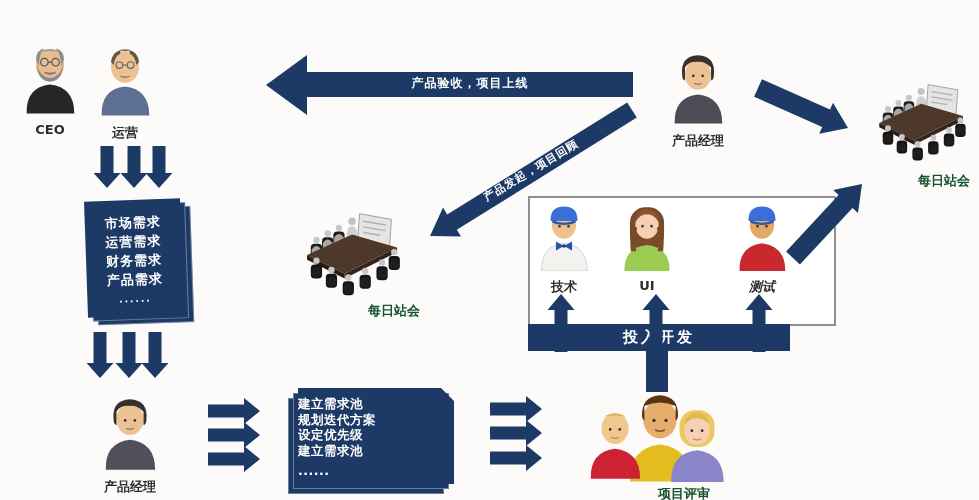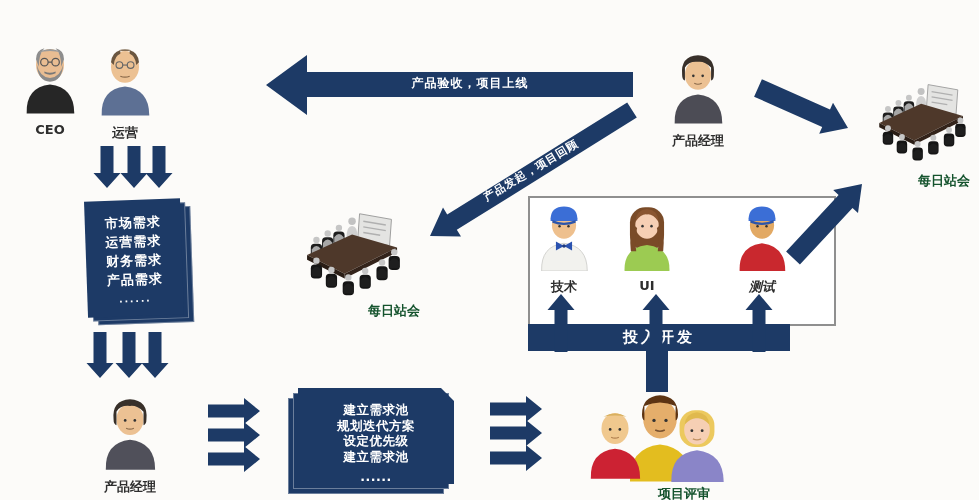--- a/index.html
+++ b/index.html
@@ -18,21 +18,21 @@
   .doc-layer.l2 { transform:translate(10px,8px); }
   .doc-layer.l1 { transform:translate(5px,4px); }
   .doc-front { position:absolute; inset:0; background:var(--navy); color:#fff; text-align:center; padding-top:13px; }
   .doc-front .ln { font-size:13px; font-weight:bold; line-height:19px; letter-spacing:1px; }
   .ln.dots { font-size:9px; letter-spacing:2px; margin-top:5px; line-height:10px; }
 
   .task-box { position:absolute; left:298px; top:388px; width:156px; height:96px; z-index:2; }
   .task-layer { position:absolute; inset:0; background:var(--navy); border:1px solid rgba(255,255,255,.35); }
   .task-layer.l2 { transform:translate(-10px,10px); }
   .task-layer.l1 { transform:translate(-5px,5px); }
-  .task-front { position:absolute; inset:0; background:var(--navy); color:#fff; text-align:center; padding-top:14px;
+  .task-front { position:absolute; inset:0; background:var(--navy); color:#fff; text-align:left; padding-top:8px;
                 clip-path:polygon(0 0,calc(100% - 13px) 0,100% 13px,100% 100%,0 100%); }
   .task-front .ln { font-size:12.5px; font-weight:bold; line-height:15.5px; letter-spacing:.5px; }
 
   .dev-box { position:absolute; left:528px; top:196px; width:308px; height:130px; background:#fff;
              border:2px solid #8f8f8f; z-index:2; }
   .member { position:absolute; display:flex; flex-direction:column; align-items:center; }
   .member .fig-label { margin-top:7px; }
   .dev-bar { position:absolute; left:528px; top:324px; width:262px; height:27px; background:var(--navy); z-index:2;
              display:flex; align-items:center; justify-content:center; color:#fff; font-size:15px; font-weight:bold; letter-spacing:3px; }
 

